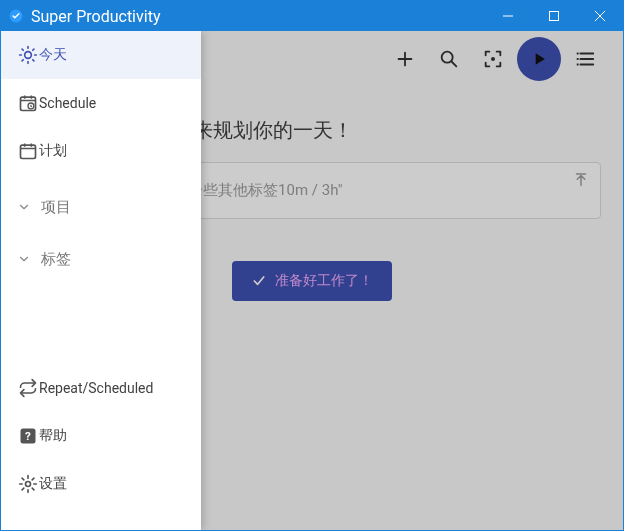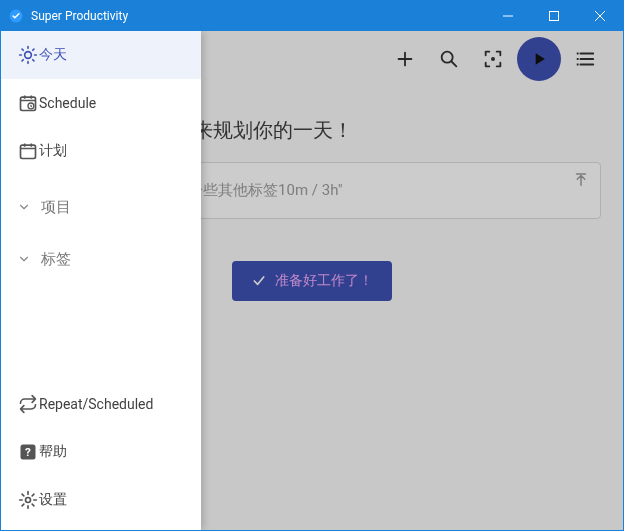--- a/index.html
+++ b/index.html
@@ -1,20 +1,20 @@
 <!DOCTYPE html>
 <html><head>
 <meta charset="utf-8">
 <style>
   * { margin: 0; padding: 0; box-sizing: border-box; font-family: -apple-system, BlinkMacSystemFont, "Segoe UI", Roboto, Arial, sans-serif; }
   html, body { width: 624px; height: 531px; overflow: hidden; }
   
   .window { width: 624px; height: 531px; display: flex; flex-direction: column; border: 1px solid #1a80d8; }
   
-  .titlebar { height: 30px; background: #1a80d8; display: flex; align-items: center; color: #fff; font-size: 12px; }
+  .titlebar { height: 30px; background: #1a80d8; display: flex; align-items: center; color: #fff; font-size: 16px; }
   .titlebar-icon { margin: 0 8px; display: flex; }
   .titlebar-title { flex: 1; }
   .titlebar-btns { display: flex; height: 100%; }
   .titlebar-btn { width: 46px; display: flex; align-items: center; justify-content: center; color: #fff; }
   
   .body { flex: 1; position: relative; background: #fafafa; overflow: hidden; }
   
   .overlay { position: absolute; inset: 0; background: rgba(0,0,0,.20); z-index: 1; }
   
   .main { position: absolute; inset: 0; padding: 0 12px; }
@@ -29,21 +29,21 @@
   
   .readybtn { margin: 42px auto 0; width: 160px; height: 40px; border-radius: 4px; background: #3f51b5; color: #f0abfc; display: flex; align-items: center; justify-content: center; gap: 8px; font-size: 14px; }
   
   .sidebar { position: absolute; top: 0; left: 0; bottom: 0; width: 200px; background: #fff; box-shadow: 2px 0 8px rgba(0,0,0,.2); z-index: 2; display: flex; flex-direction: column; }
   .sb-top { flex: 1; overflow: auto; }
   .sb-item { display: flex; align-items: center; height: 48px; padding: 0 16px; color: #424242; font-size: 14px; cursor: pointer; }
   .sb-item.active { background: #eef2fb; color: #3f51b5; }
   .sb-item.active .sb-icon { color: #3f51b5; }
   .sb-icon { width: 22px; display: flex; justify-content: center; color: #555; }
   .sb-section { display: flex; align-items: center; height: 40px; padding: 0 16px; gap: 10px; color: #777; font-size: 15px; margin-top: 12px; cursor: pointer;}
-  .sb-bottom { padding-bottom: 6px; }
+  .sb-bottom { padding-bottom: 22px; }
   
   svg { display: block; }
 </style>
 </head>
 <body>
 
 <div class="window">
 
   <div class="titlebar">
     <span class="titlebar-icon">

